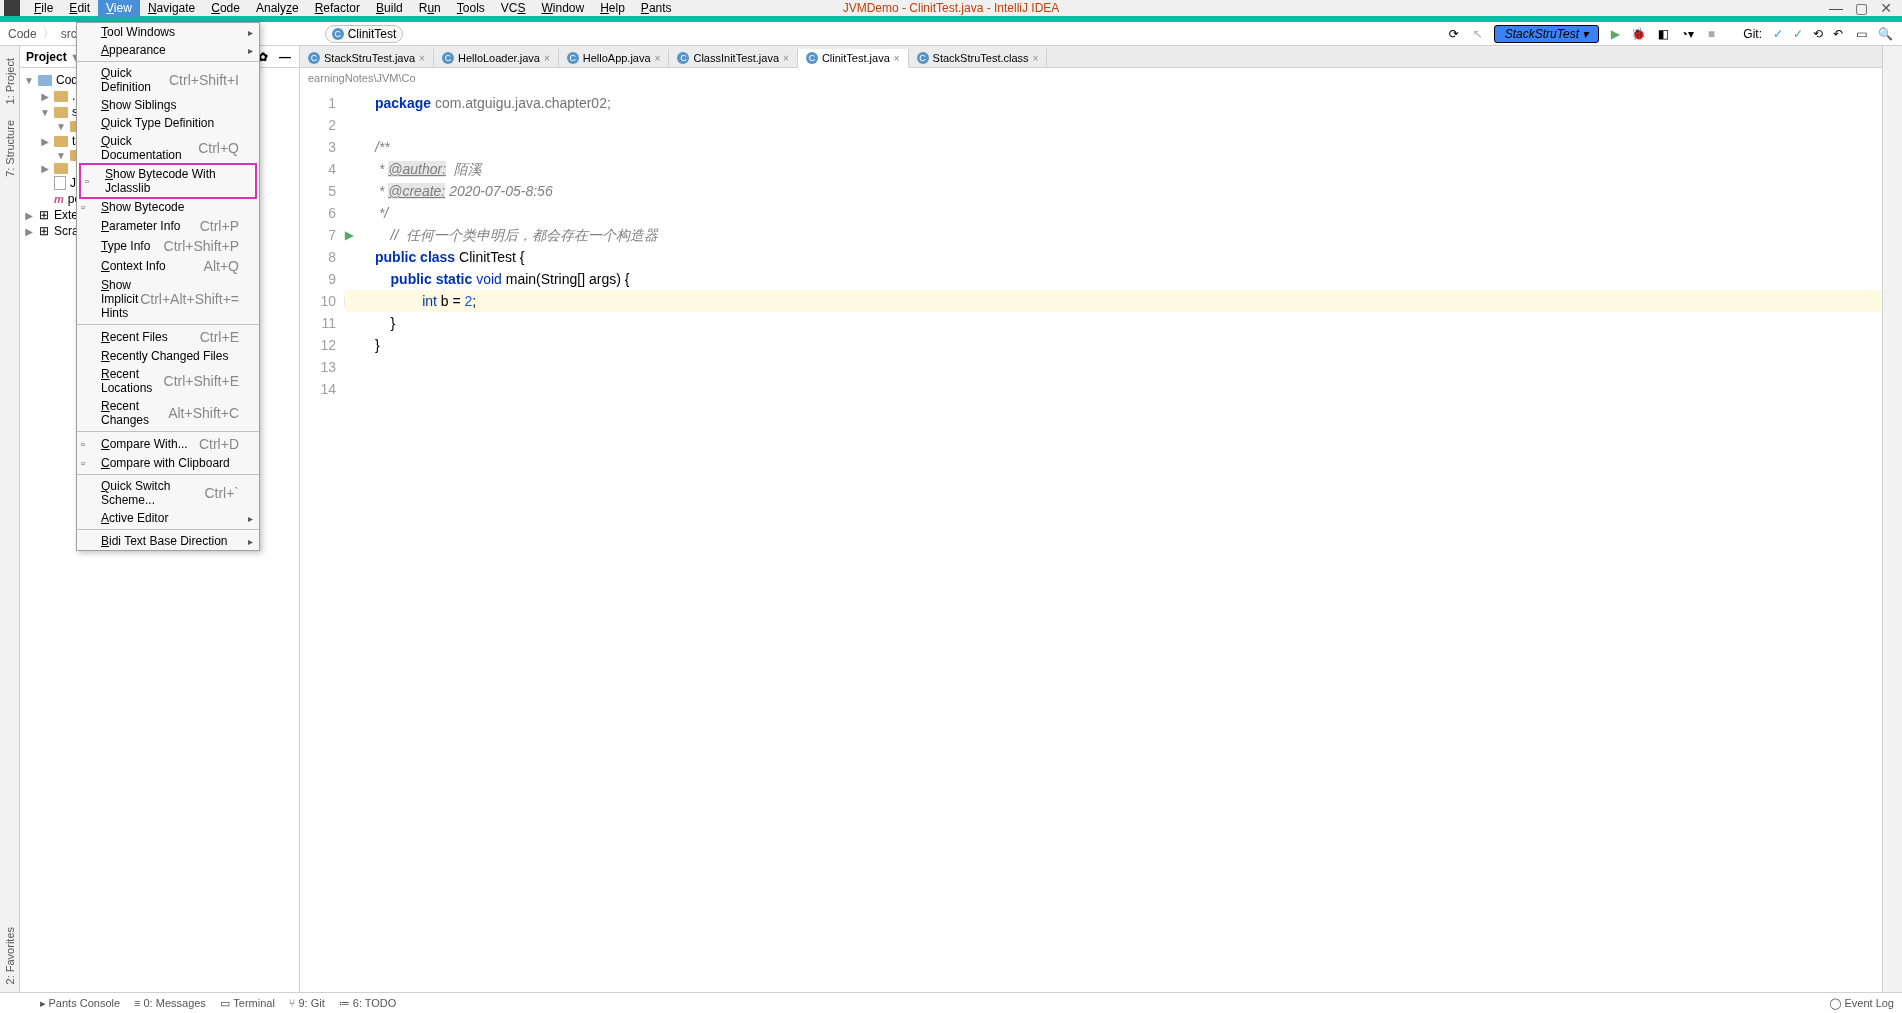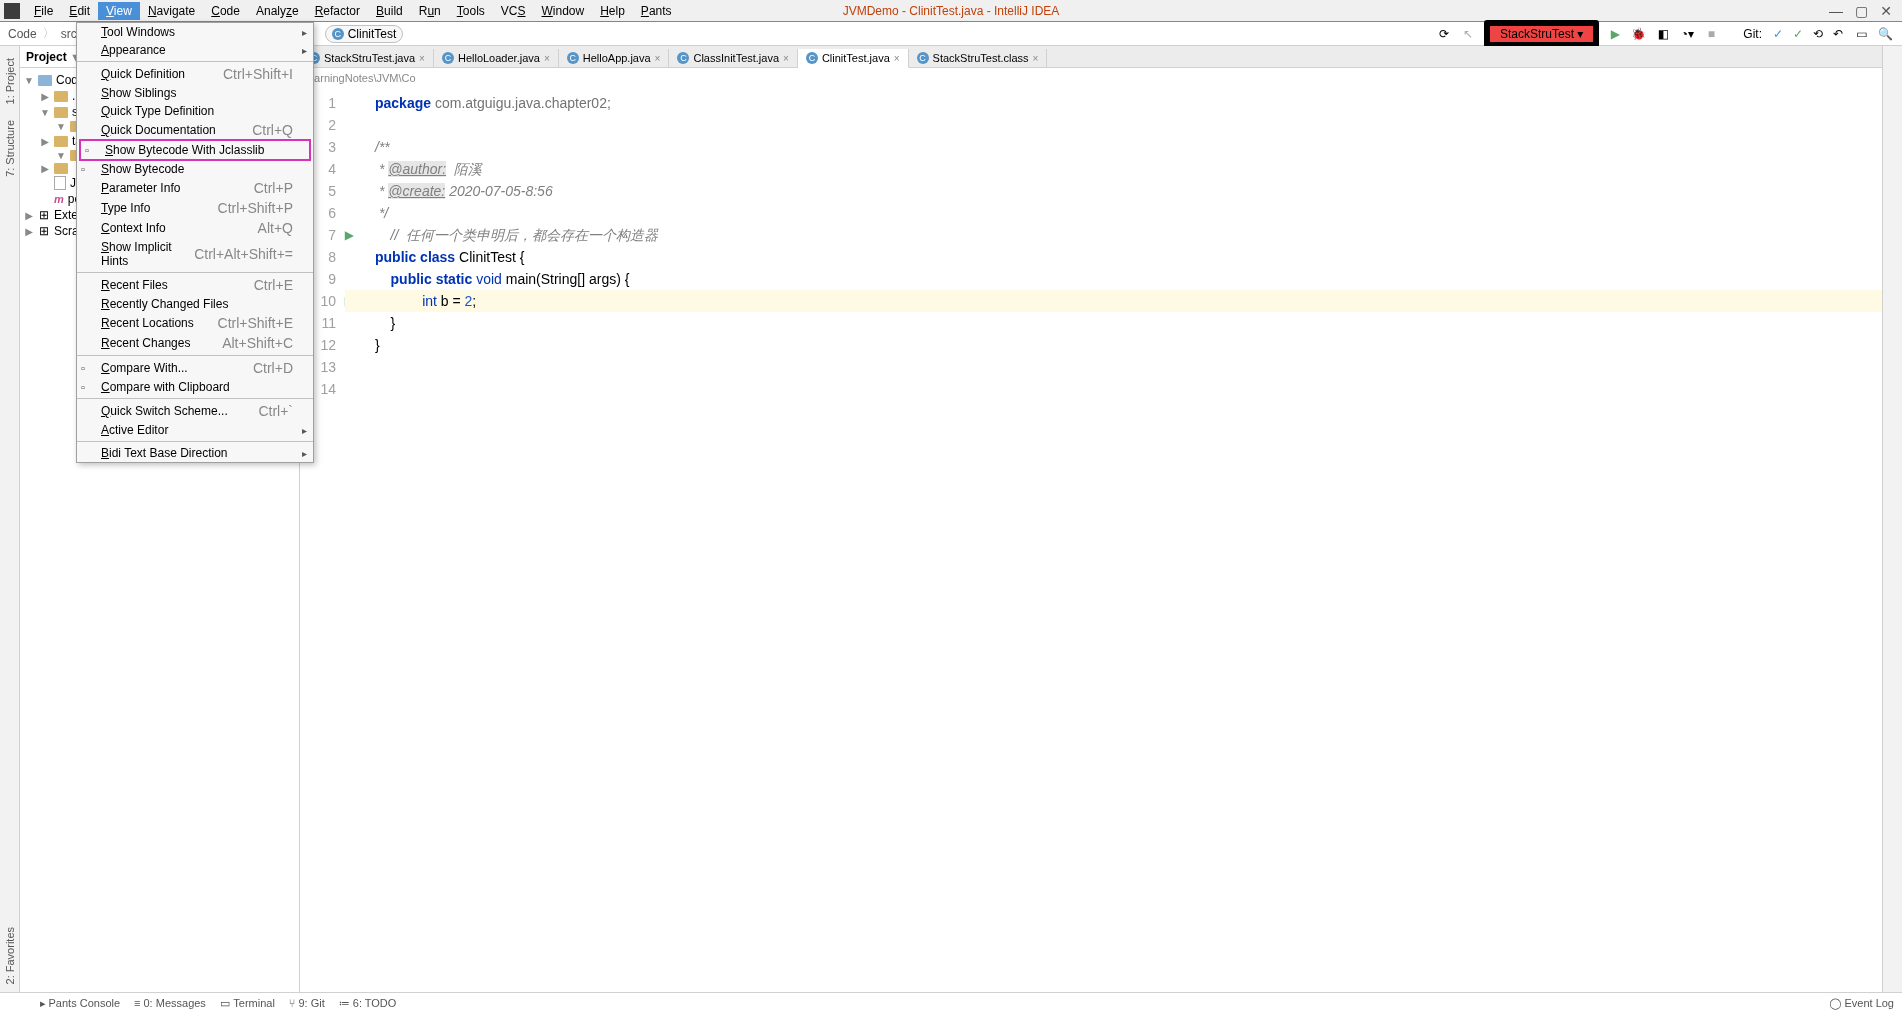--- a/index.html
+++ b/index.html
@@ -1,35 +1,35 @@
 <!DOCTYPE html>
 <html><head>
   <meta charset="utf-8">
   <style>
     * { margin: 0; padding: 0; box-sizing: border-box; font-family: "Segoe UI", Arial, sans-serif; }
     body { font-size: 12px; background: #fff; overflow: hidden; width: 1902px; height: 1013px; position: relative; }
     
     
-    .title-bar { height: 22px; background: #f0f0f0; display: flex; align-items: center; padding: 0 4px; border-bottom: 1px solid #14b8a6; }
+    .title-bar { height: 22px; background: #f0f0f0; display: flex; align-items: center; padding: 0 4px; border-bottom: 6px solid #14b8a6; }
     .app-icon { width: 16px; height: 16px; background: #3c3c3c; margin-right: 6px; }
     .menu-bar { display: flex; gap: 0; }
     .menu-item { padding: 2px 8px; cursor: pointer; }
     .menu-item.active { background: #4a90d9; color: #fff; }
     .title-text { position: absolute; left: 50%; transform: translateX(-50%); color: #c2410c; }
     .window-controls { margin-left: auto; display: flex; gap: 12px; padding-right: 6px; }
     .win-ctrl { cursor: pointer; font-size: 14px; color: #555; }
     
     
     .breadcrumb-bar { height: 24px; background: #fff; border-bottom: 1px solid #d0d0d0; display: flex; align-items: center; padding: 0 8px; gap: 6px; }
     .breadcrumb-item { color: #555; cursor: pointer; }
     .breadcrumb-sep { color: #aaa; }
     .nav-class-pill { display: inline-flex; align-items: center; gap: 4px; margin-left: 8px; padding: 1px 6px; border: 1px solid #c0c0c0; border-radius: 10px; background: #f7f7f7; }
     .class-icon { width: 12px; height: 12px; border-radius: 50%; background: #5695c7; color: #fff; font-size: 9px; display:flex; align-items:center; justify-content:center; }
     .toolbar-right { margin-left: auto; display:flex; align-items:center; gap: 8px; }
-    .run-config { border: 6px solid #000000; padding: 1px 10px; border-radius: 3px; background: #ef4444; }
+    .run-config { border: 1px solid #000000; padding: 1px 10px; border-radius: 3px; background: #3b82f6; font-style: italic; }
     .toolbar-icon { width: 16px; height: 16px; display:inline-flex; align-items:center; justify-content:center; cursor: pointer; }
     
     
     .main-area { display: flex; height: calc(100% - 22px - 24px - 21px); }
     
     
     .left-stripe { width: 20px; background: #f2f2f2; border-right: 1px solid #d0d0d0; display: flex; flex-direction: column; align-items: center; padding-top: 4px; }
     .vtab { writing-mode: vertical-lr; transform: rotate(180deg); font-size: 11px; color: #555; padding: 8px 2px; cursor: pointer; white-space: nowrap; }
     
     
@@ -39,21 +39,21 @@
     .tree { padding: 4px 0; font-size: 12px; }
     .tree-node { display:flex; align-items:center; gap: 4px; padding: 1px 4px; cursor: pointer; white-space: nowrap; }
     .tree-arrow { width: 10px; text-align: center; color: #888; font-size: 10px; }
     .folder-icon { width: 14px; height: 11px; background: #d9b367; border-radius: 1px; }
     .module-icon { width: 14px; height: 11px; background: #8cb4d9; border-radius: 1px; }
     .file-icon { width: 12px; height: 14px; background: #fff; border: 1px solid #aaa; position: relative; }
     .pom-icon { color: #c2508e; font-weight: bold; font-style: italic; font-size: 11px; }
     .lib-icon { width: 12px; height: 12px; display:inline-flex; align-items:center; justify-content:center; }
     
     
-    .dropdown-menu { position: absolute; top: 22px; left: 76px; width: 238px; background: #f7f7f7; border: 1px solid #a0a0a0; box-shadow: 2px 2px 6px rgba(0,0,0,0.25); z-index: 1000; }
+    .dropdown-menu { position: absolute; top: 22px; left: 76px; width: 184px; background: #f7f7f7; border: 1px solid #a0a0a0; box-shadow: 2px 2px 6px rgba(0,0,0,0.25); z-index: 1000; }
     .dd-item { display:flex; align-items:center; padding: 2px 20px 2px 24px; cursor: pointer; position: relative; min-height: 17px; }
     .dd-item.highlighted { border: 2px solid #d633bd; margin: -1px 2px; }
     .dd-sep { height: 1px; background: #c0c0c0; margin: 2px 0; }
     .dd-shortcut { margin-left: auto; color: #888; font-size: 14px; }
     .dd-arrow { position: absolute; right: 6px; color: #555; font-size: 10px; }
     .dd-icon { position: absolute; left: 4px; width: 14px; font-size: 11px; color: #555; }
     
     
     .editor-area { flex: 1; display: flex; flex-direction: column; background: #fff; }
     .tab-bar { height: 22px; display: flex; align-items: flex-end; border-bottom: 1px solid #d0d0d0; background: #ececec; }

